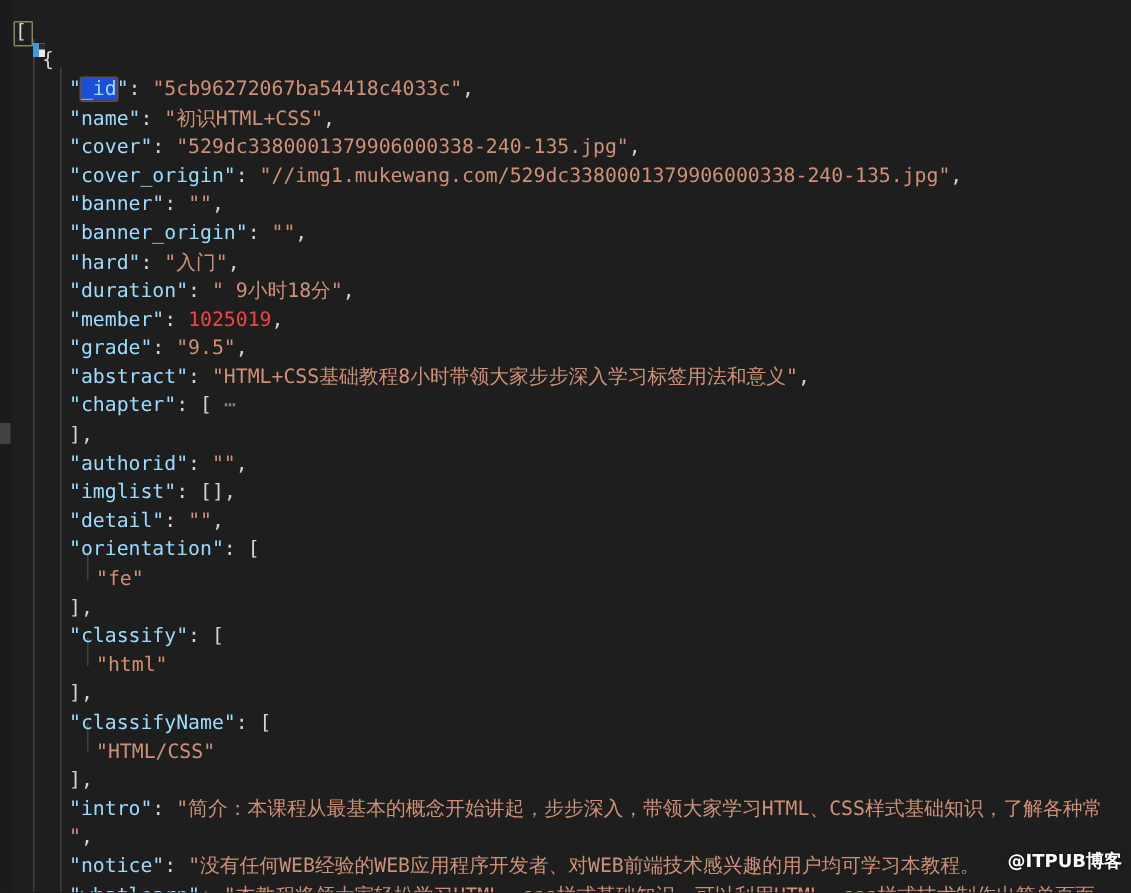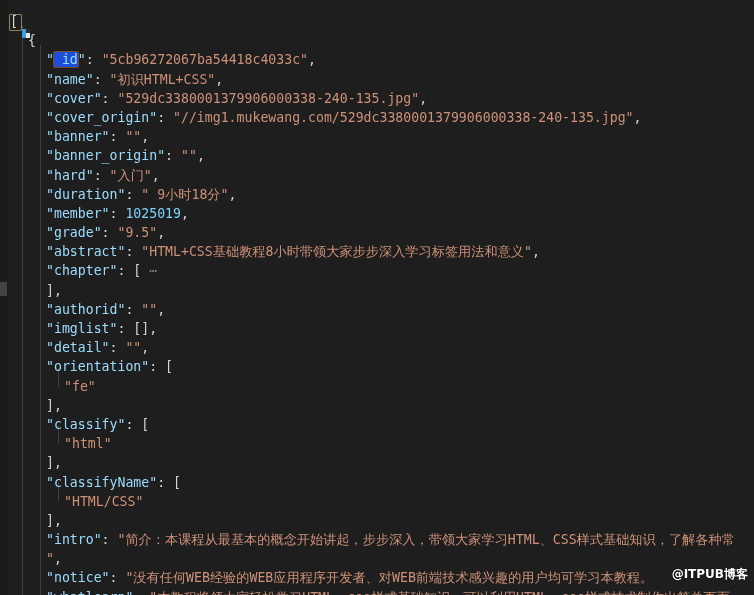--- a/index.html
+++ b/index.html
@@ -85,21 +85,21 @@
   .guide {
     position: absolute;
     top: 0;
     width: 1px;
     background: #404040;
   }
 
   
   .k   { color: #9cdcfe; }   
   .s   { color: #ce9178; }   
-  .n   { color: #7dd3fc; }   
+  .n   { color: #ef4444; }   
   .p   { color: #d4d4d4; }   
   .br  { color: #d4d4d4; }
   .fold{ color: #808080; }   
 
   
   .hit {
     background: #1d4ed8;
     outline: 1px solid #7a4a22;
     border-radius: 1px;
   }

